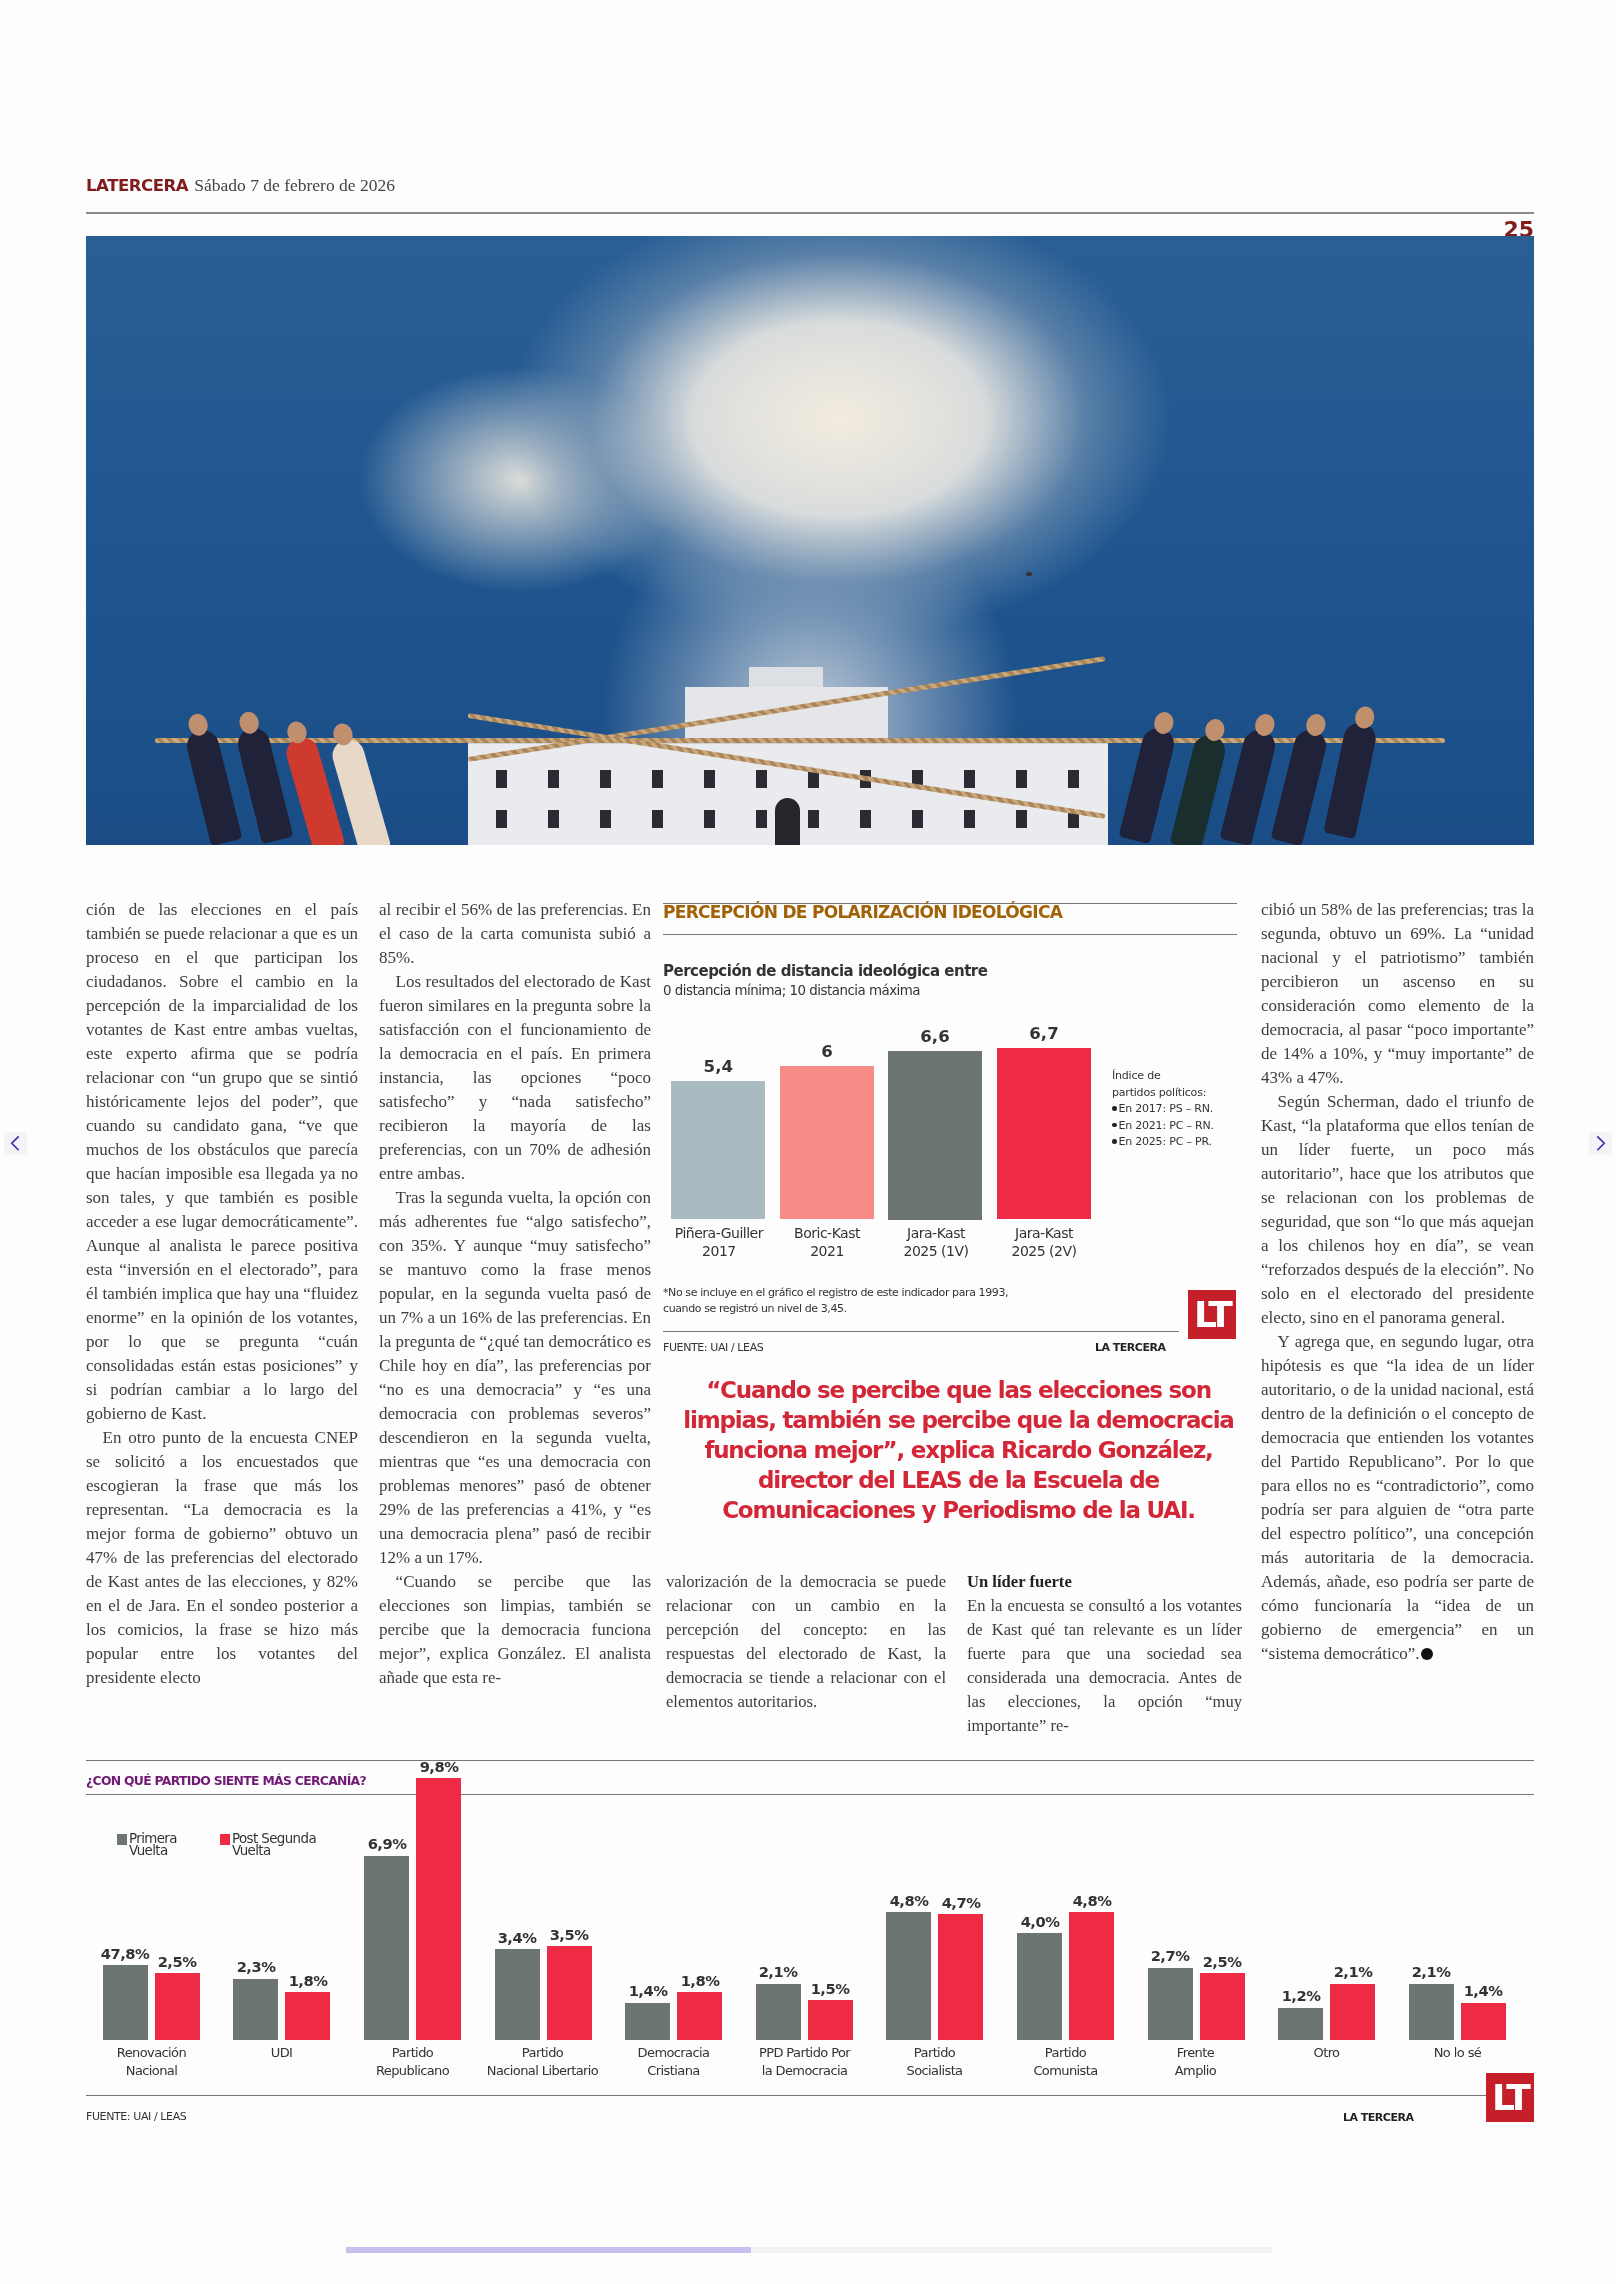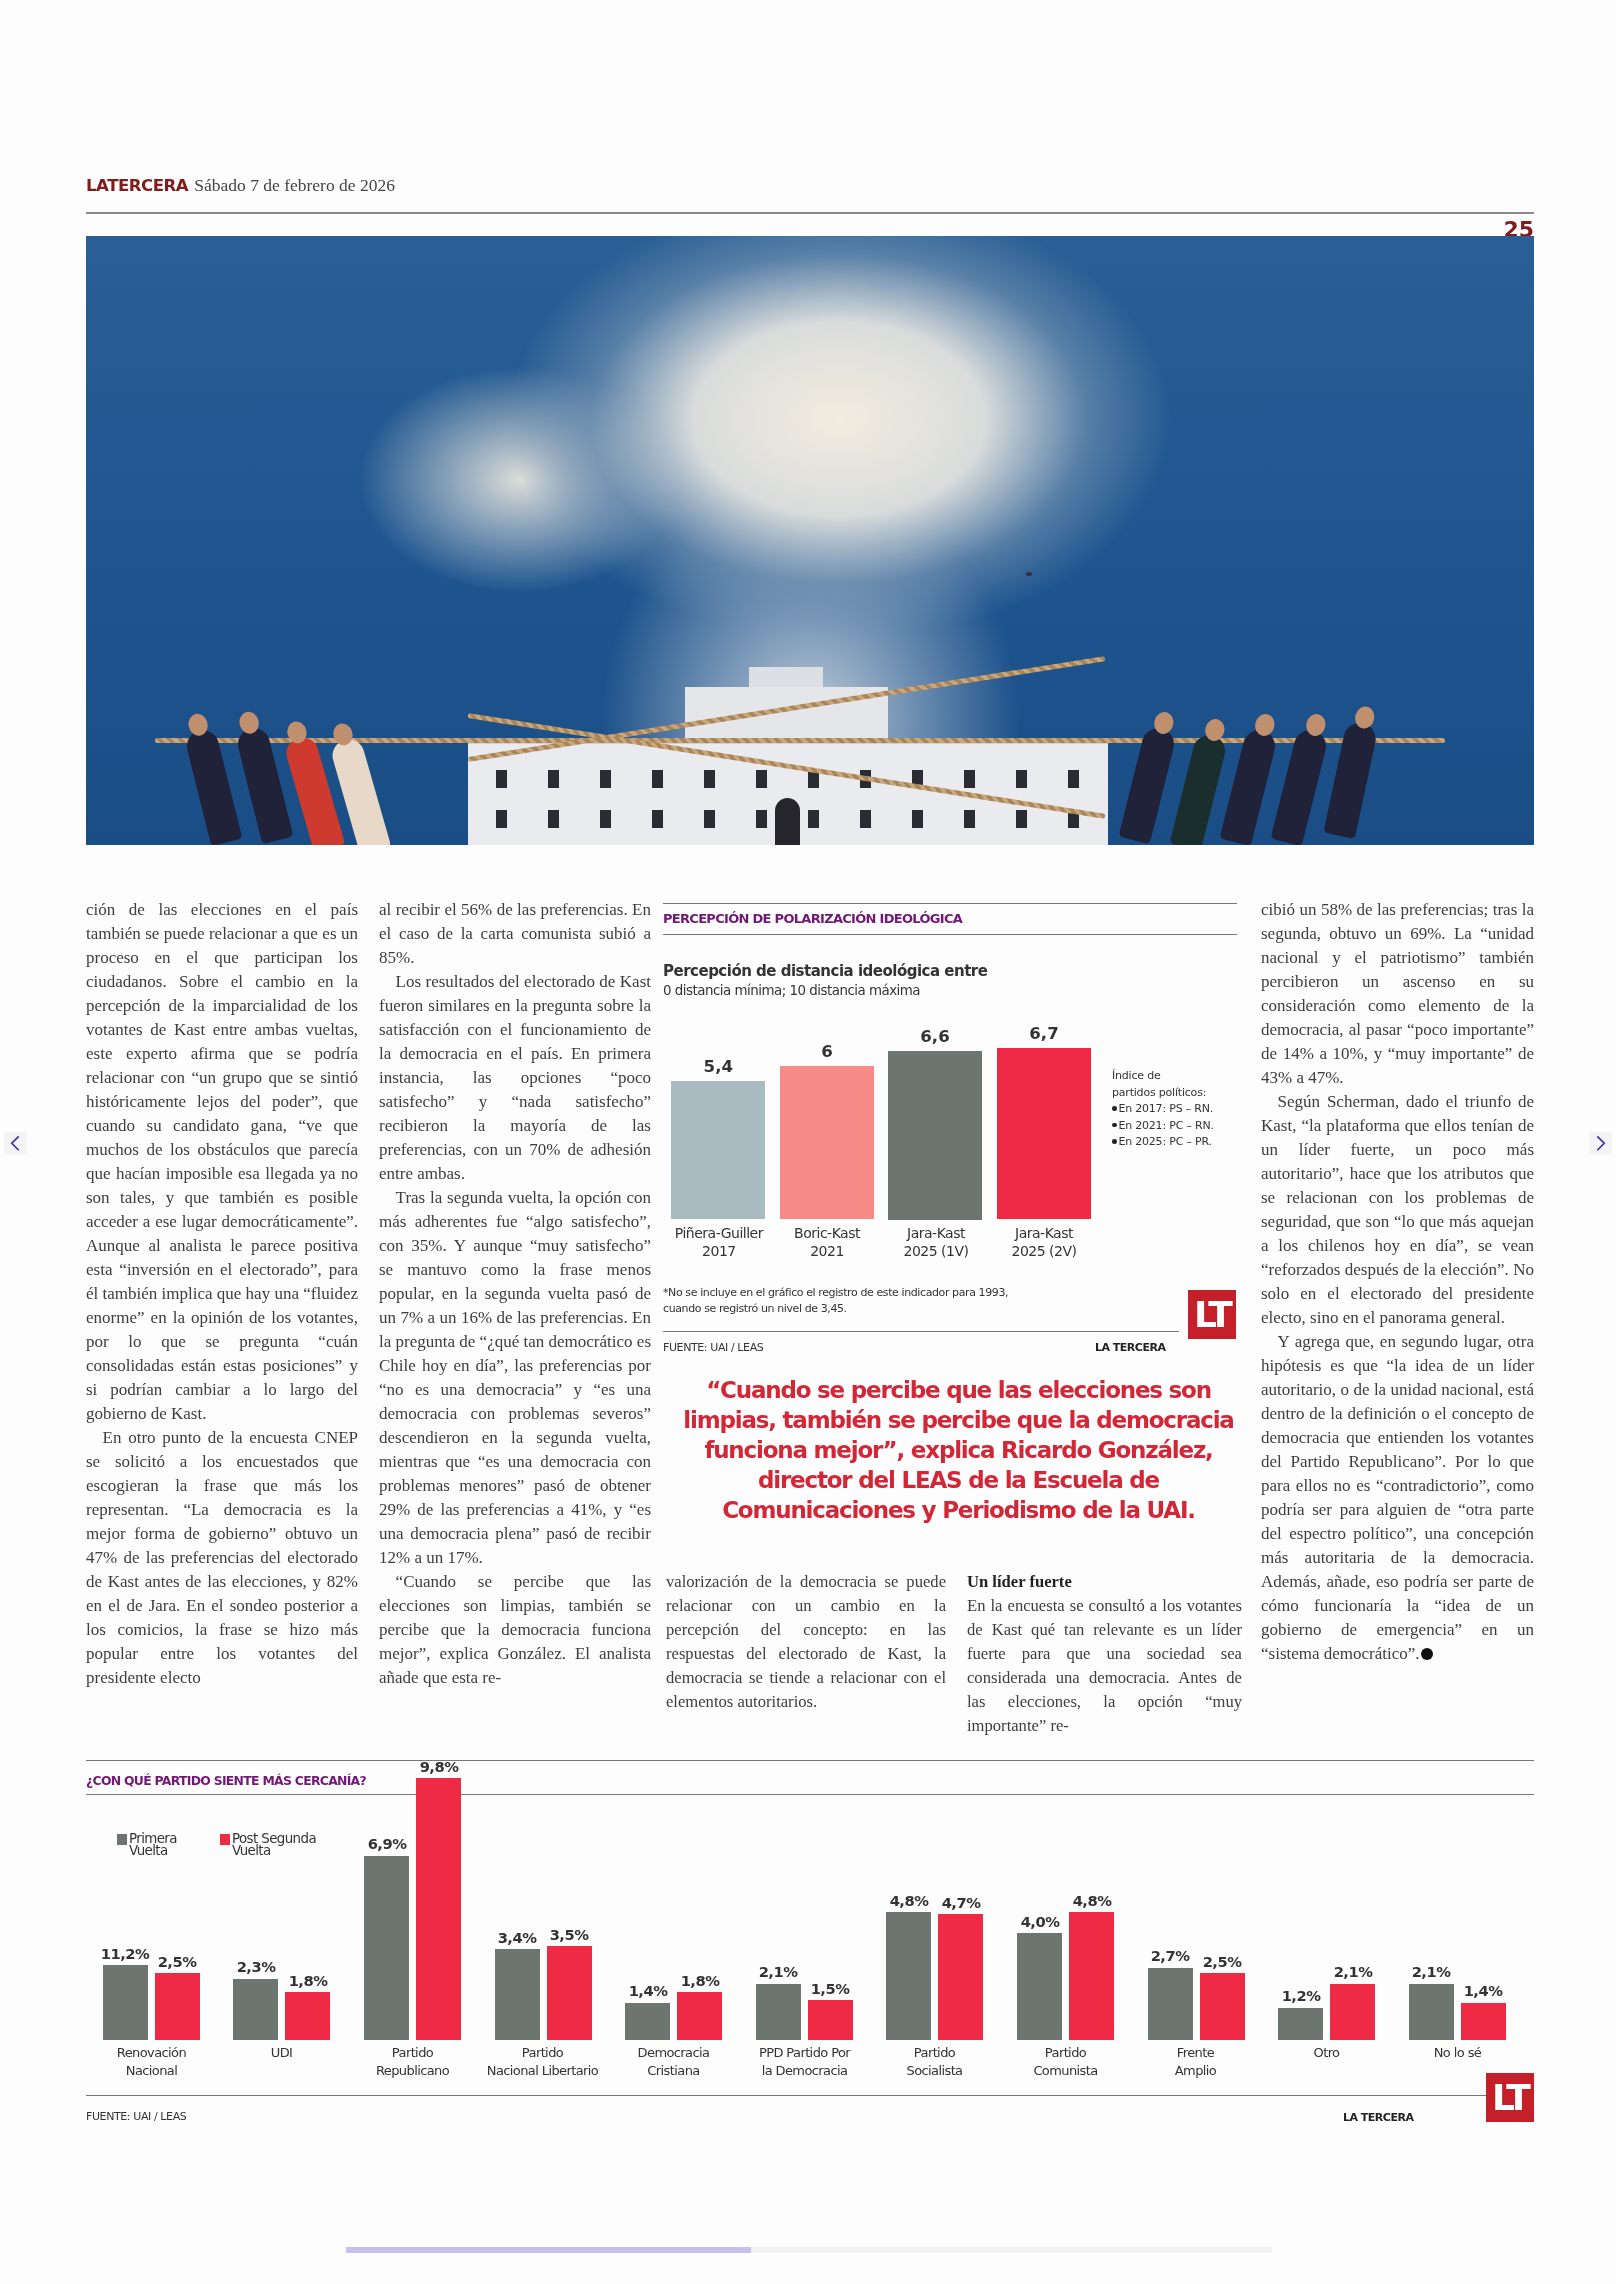--- a/index.html
+++ b/index.html
@@ -42,21 +42,21 @@
   #col1 { left: 86px; top: 898px; width: 272px; }
   #col2 { left: 379px; top: 898px; width: 272px; }
   #col5 { left: 1261px; top: 898px; width: 273px; }
   #col3 { left: 666px; top: 1570px; width: 280px; font-size: 16.6px; line-height: 24px; }
   #col4 { left: 967px; top: 1570px; width: 275px; font-size: 16.6px; line-height: 24px; }
   #col4 .subhead { font-weight: bold; color: #222; text-align: left; }
   .endmark { display: inline-block; width: 12px; height: 12px; background: #111; border-radius: 50%; vertical-align: -0.9px; margin-left: 1.8px; }
 
   .panel1 { position: absolute; left: 663px; top: 898px; width: 576px; height: 465px; font-family: "DejaVu Sans", sans-serif; }
   .panel1 .rule { position: absolute; left: 0; width: 574px; height: 1.4px; background: #777; }
-  .panel1 .title { position: absolute; left: 0; top: 13px; font-weight: bold; font-size: 13px; letter-spacing: -0.7px; color: #701a75; }
+  .panel1 .title { position: absolute; left: 0; top: 4px; font-weight: bold; font-size: 17px; letter-spacing: -0.7px; color: #a16207; }
   .panel1 .subtitle { position: absolute; left: 0; top: 64px; font-weight: bold; font-size: 15px; letter-spacing: -0.5px; color: #333; }
   .panel1 .note { position: absolute; left: 0; top: 85px; font-size: 13.4px; letter-spacing: -0.5px; color: #333; }
   .bar1 { position: absolute; width: 94px; }
   .bar1-val { position: absolute; width: 94px; text-align: center; font-weight: bold; font-size: 16.6px; color: #333; }
   .bar1-lab { position: absolute; width: 120px; text-align: center; font-size: 14px; line-height: 17.5px; letter-spacing: -0.5px; color: #333; }
   .legend1 { position: absolute; left: 449px; top: 170px; font-size: 11px; line-height: 16.6px; letter-spacing: -0.2px; color: #333; }
   .legend1 .dot { display: inline-block; width: 4.6px; height: 4.6px; border-radius: 50%; background: #222; margin-right: 1.8px; vertical-align: 1.4px; }
   .panel1 .footnote { position: absolute; left: 0; top: 387px; font-size: 11px; line-height: 15.7px; letter-spacing: -0.4px; color: #333; }
   .panel1 .source { position: absolute; left: 0; top: 443px; font-size: 11px; letter-spacing: -0.4px; color: #333; }
   .panel1 .credit { position: absolute; left: 432px; top: 443px; font-weight: bold; font-size: 11px; letter-spacing: -0.5px; color: #222; }
@@ -230,21 +230,21 @@
 <div class="legend2" style="left:117px;">
   <span class="sw" style="background:#6d7570"></span>
   <span class="txt"><span>Primera</span><br><span>Vuelta</span></span>
 </div>
 <div class="legend2" style="left:220px;">
   <span class="sw" style="background:#ee2a45"></span>
   <span class="txt"><span>Post Segunda</span><br><span>Vuelta</span></span>
 </div>
 <div id="bars2">
     <div class="bar2" style="left: 103px; top: 1965px; height: 75px; background: rgb(109, 117, 112);"></div>
-    <div class="bar2-val" style="left: 95px; top: 1945px;">11,2%</div>
+    <div class="bar2-val" style="left: 95px; top: 1945px;">47,8%</div>
     <div class="bar2" style="left: 155px; top: 1973px; height: 67px; background: rgb(238, 42, 69);"></div>
     <div class="bar2-val" style="left: 147px; top: 1953px;">2,5%</div>
     <div class="bar2-lab" style="left: 87px; top: 2044px;">
       <div>Renovación</div>
       <div>Nacional</div>
     </div>
     <div class="bar2" style="left: 233px; top: 1979px; height: 61px; background: rgb(109, 117, 112);"></div>
     <div class="bar2-val" style="left: 226px; top: 1958px;">2,3%</div>
     <div class="bar2" style="left: 285px; top: 1992px; height: 48px; background: rgb(238, 42, 69);"></div>
     <div class="bar2-val" style="left: 278px; top: 1972px;">1,8%</div>

